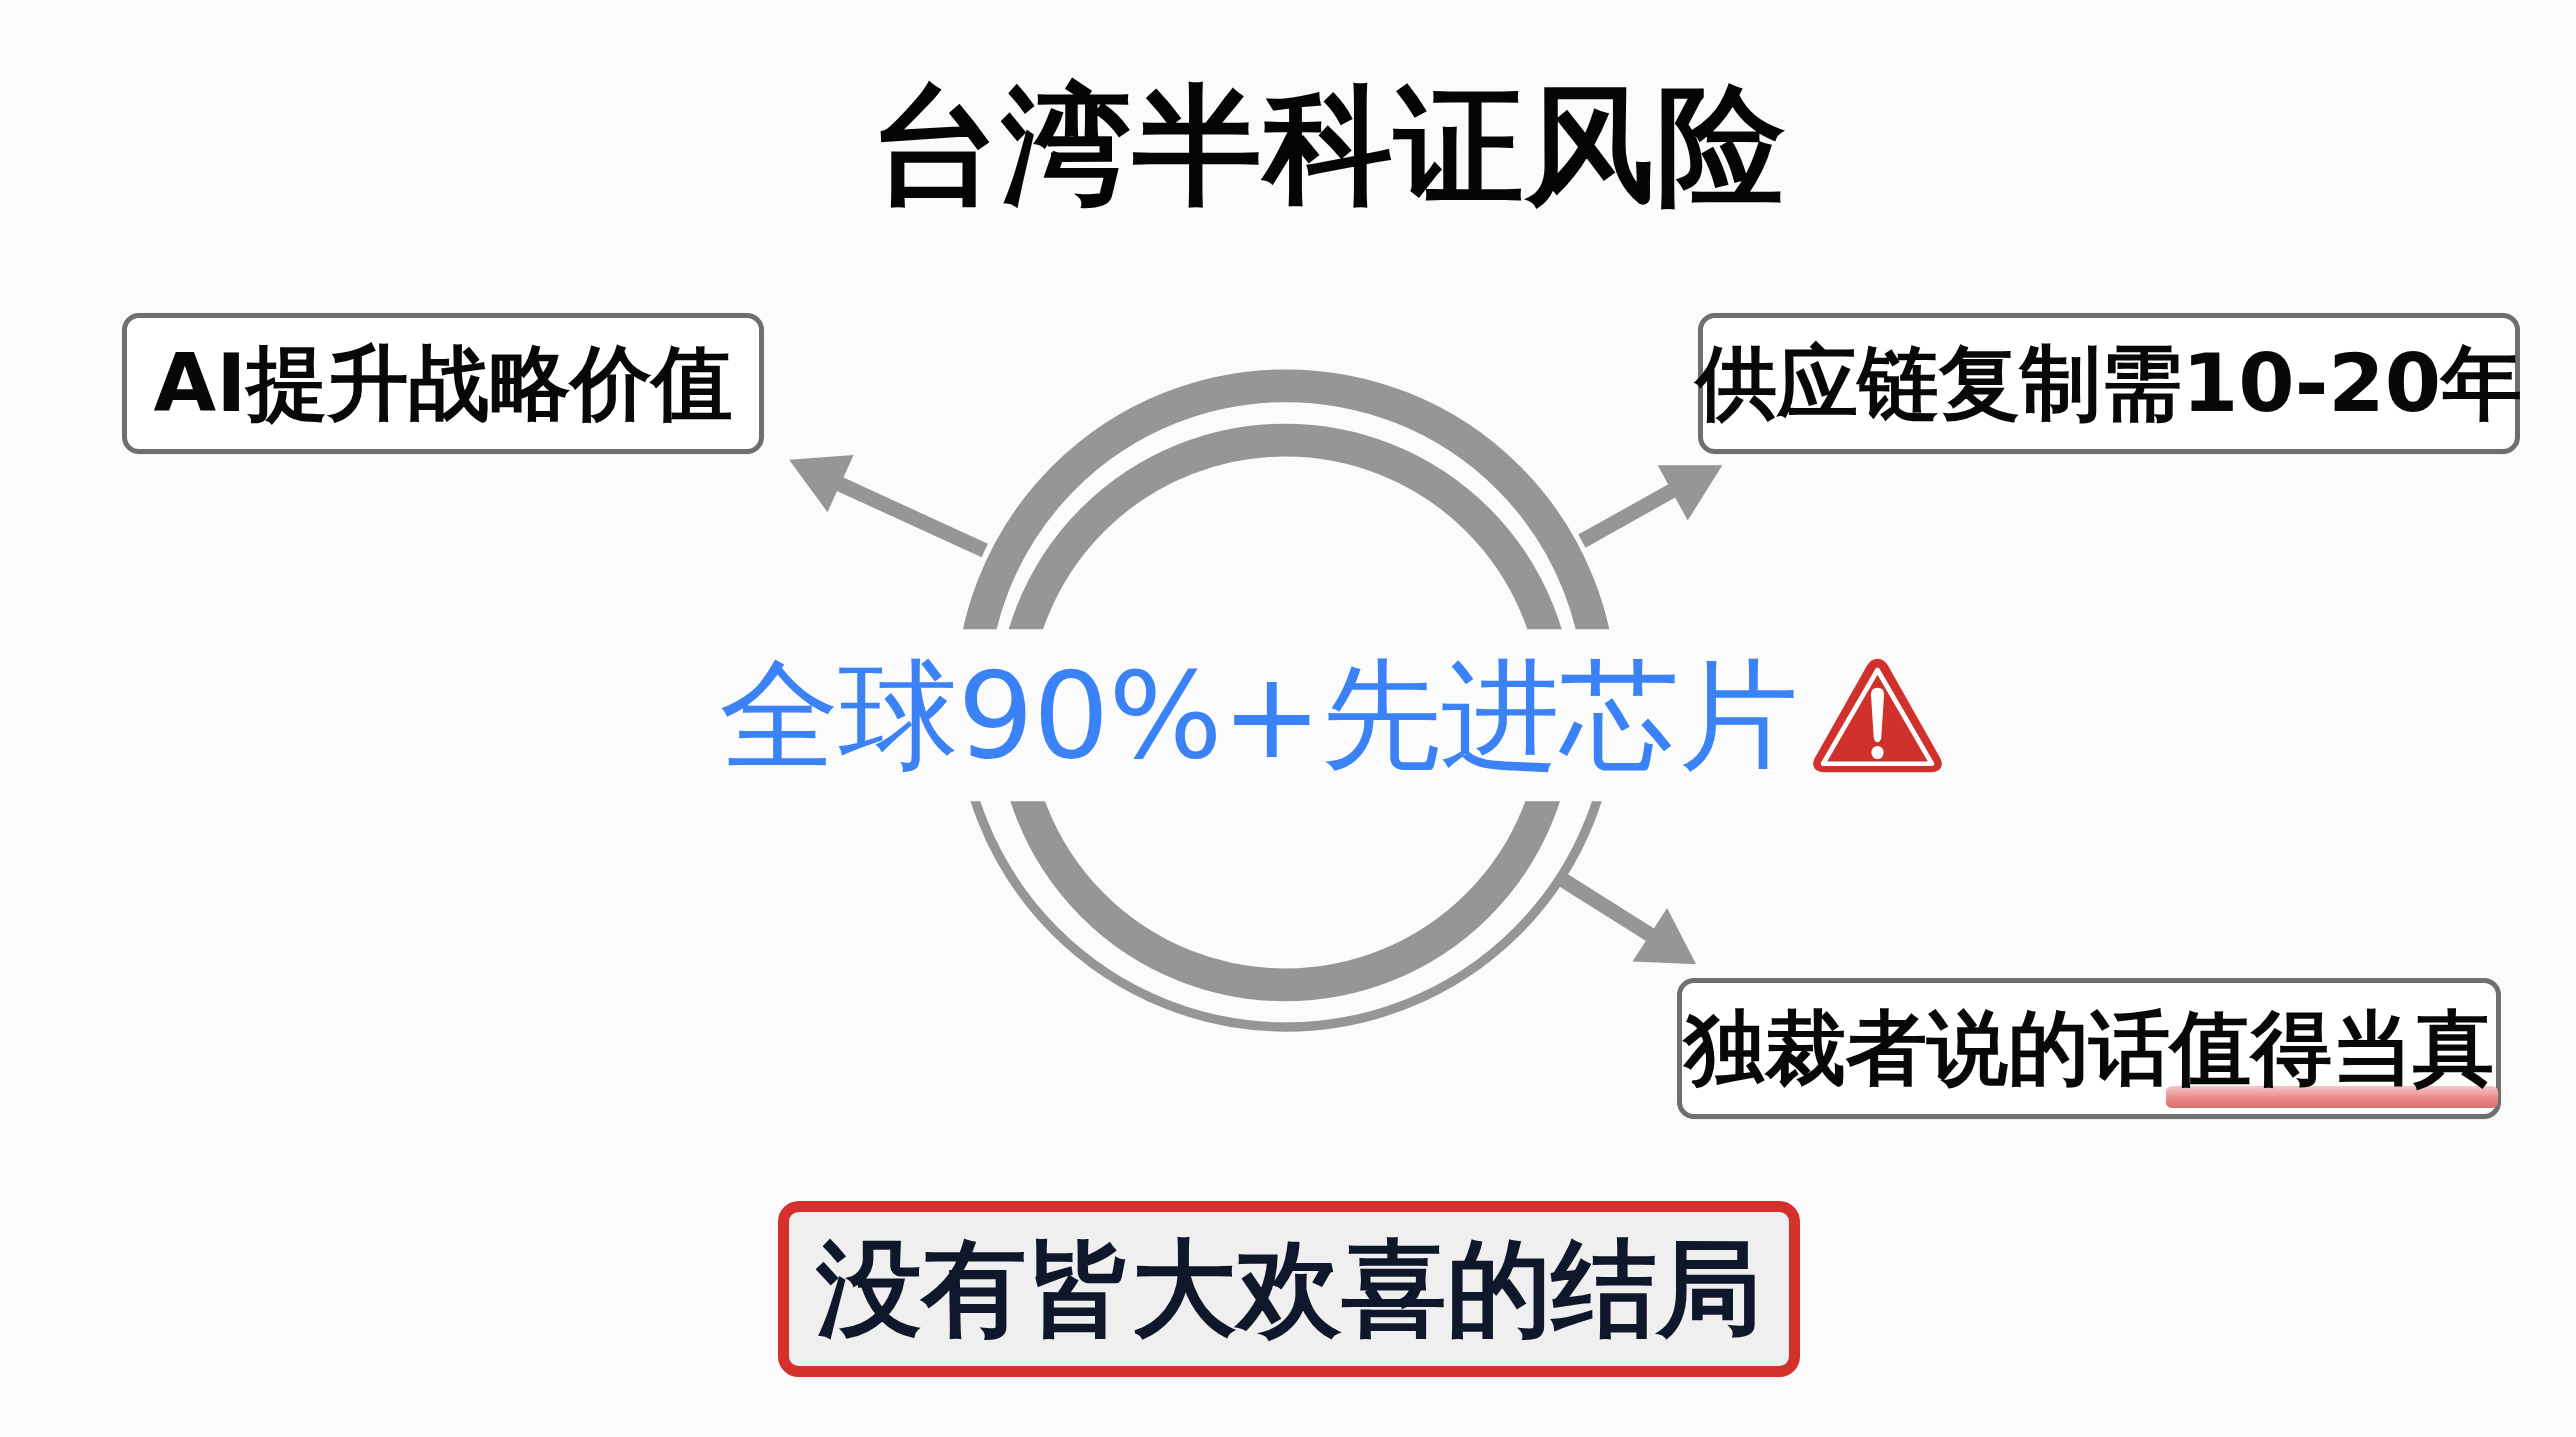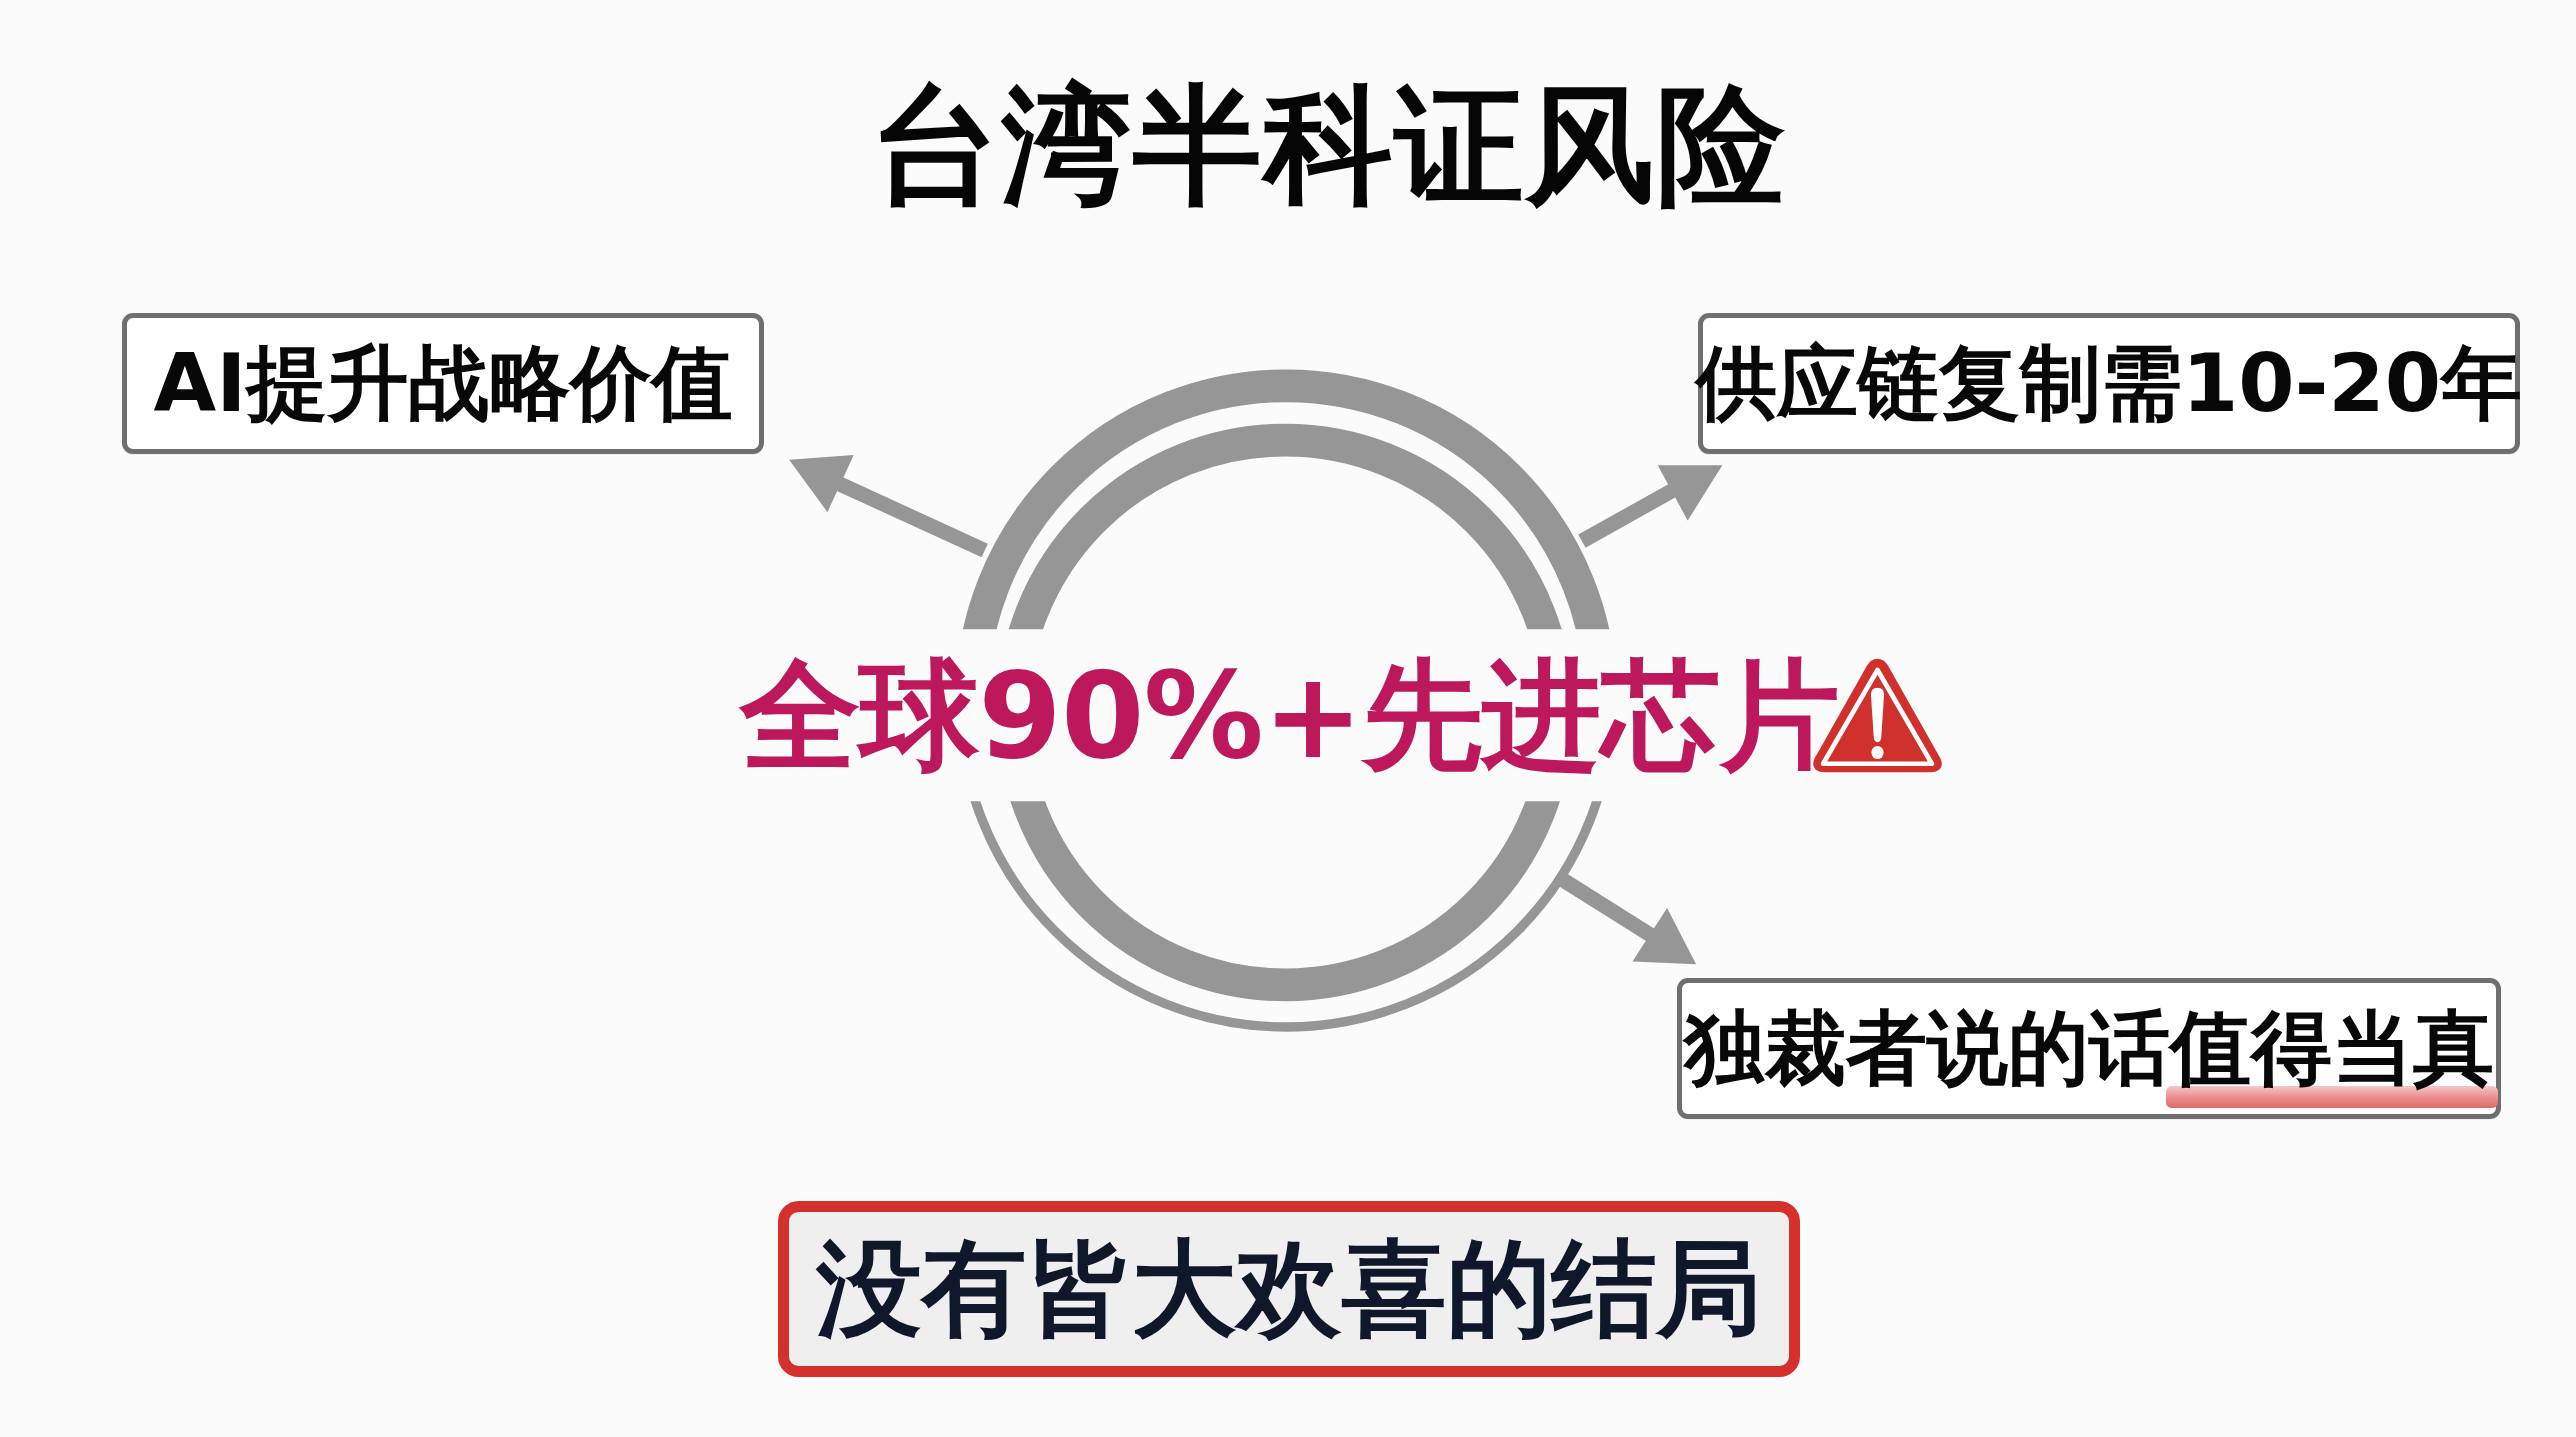--- a/index.html
+++ b/index.html
@@ -35,21 +35,21 @@
       top: 0;
       width: 2576px;
       height: 1438px;
     }
 
     .box {
       position: absolute;
       box-sizing: border-box;
       background: #ffffff;
       border: 5.6px solid #6f6f6f;
-      border-radius: 11px;
+      border-radius: 17px;
       display: flex;
       align-items: center;
       justify-content: center;
       font-weight: 900;
       font-size: 81px;
       line-height: 1;
       color: #080808;
       white-space: nowrap;
       box-shadow: 0 0.9px 0 rgba(0,0,0,0.05);
     }
@@ -90,31 +90,31 @@
       justify-content: center;
       font-weight: 900;
       font-size: 105px;
       line-height: 1;
       color: #0f172a;
       white-space: nowrap;
     }
 
     .center-text {
       position: absolute;
-      left: 742px;
+      left: 711px;
       top: 646px;
       width: 1095px;
       height: 140px;
       display: flex;
       align-items: center;
       justify-content: center;
-      font-weight: 700;
+      font-weight: 400;
       font-size: 120px;
       line-height: 1;
-      color: #be185d;
+      color: #3b82f6;
       white-space: nowrap;
       letter-spacing: -0.9px;
     }
 
     .warning {
       position: absolute;
       left: 1809px;
       top: 655px;
       width: 137px;
       height: 120px;

